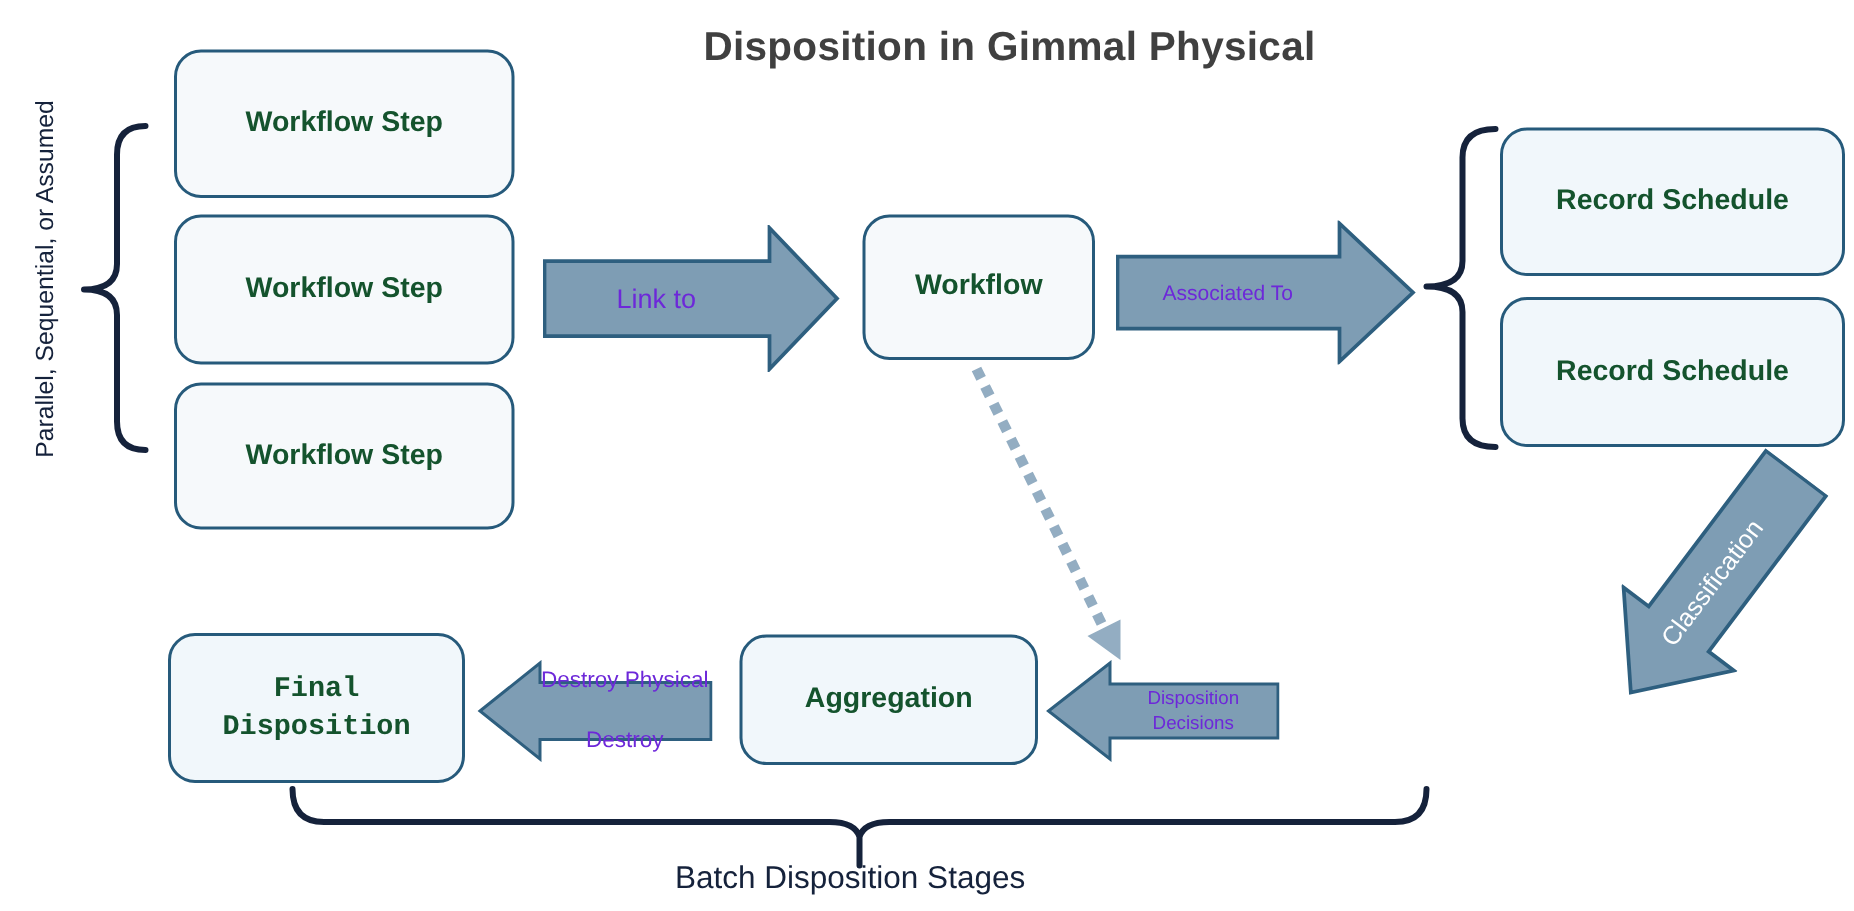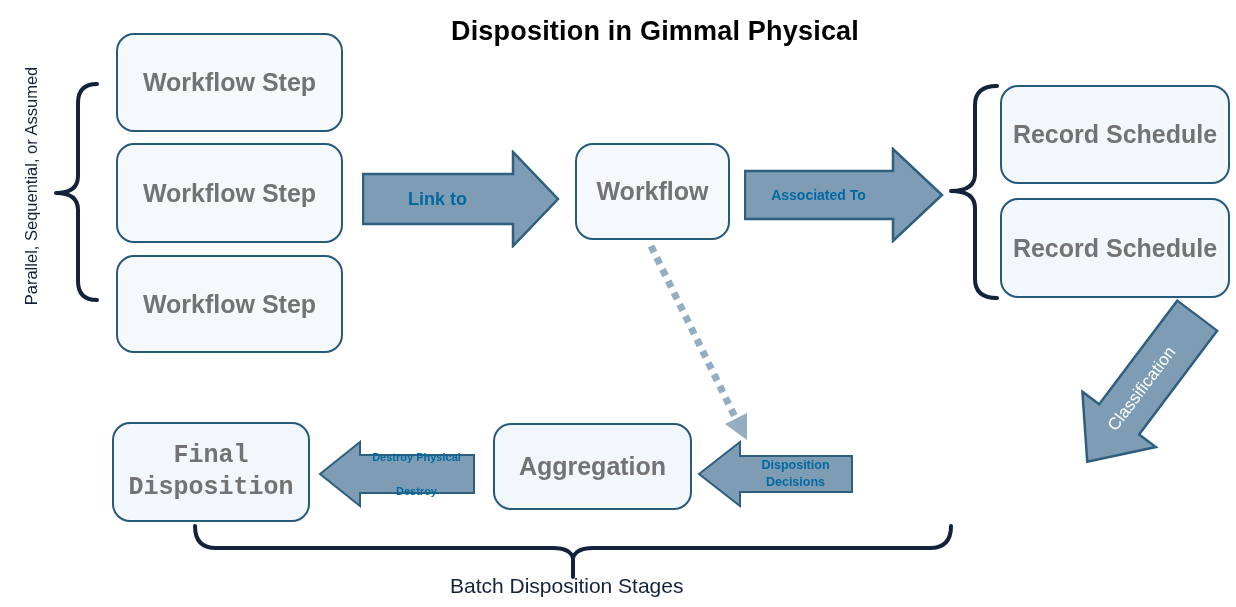--- a/index.html
+++ b/index.html
@@ -5,50 +5,50 @@
   html,body{margin:0;padding:0;background:#ffffff;}
   .canvas{
     position:relative;
     width:1236px;height:607px;
     background:#ffffff;
     font-family:"Liberation Sans", sans-serif;
     overflow:hidden;
   }
   .underlay{position:absolute;left:0;top:0;}
   .title{
-    position:absolute;left:330px;top:16px;width:650px;
-    text-align:center;font-size:27px;font-weight:bold;color:#000000;
+    position:absolute;left:348px;top:16px;width:650px;
+    text-align:center;font-size:27px;font-weight:bold;color:#404040;
     letter-spacing:0.2px;
   }
   .vlabel{
     position:absolute;left:31px;top:186px;
     transform:translate(-50%,-50%) rotate(-90deg);
     white-space:nowrap;font-size:16.5px;color:#15223B;
   }
   .box{
     position:absolute;box-sizing:border-box;
     border:2px solid #265A7B;border-radius:18px;
     background:#F1F7FB;
     display:flex;align-items:center;justify-content:center;
     flex-direction:column;
-    font-size:25px;font-weight:bold;color:#737373;
+    font-size:19px;font-weight:bold;color:#14532d;
     text-align:center;line-height:1.3;
   }
   .box.step{background:#F6F9FB;}
   .arrow-wrap{position:absolute;}
   .arrow-wrap svg{display:block;}
   .arrow-label{
     position:absolute;top:0;bottom:0;
     display:flex;align-items:center;justify-content:center;
     flex-direction:column;
-    color:#0369a1;text-align:center;line-height:1.35;font-weight:bold;
+    color:#6d28d9;text-align:center;line-height:1.35;
   }
   .lbl-link{left:0;width:151px;font-size:18px;}
   .lbl-assoc{left:0;width:149px;font-size:14px;}
-  .lbl-destroy{left:42px;right:2px;font-size:11px;gap:19px;}
+  .lbl-destroy{left:42px;right:2px;font-size:15px;gap:19px;}
   .lbl-disp{left:43px;right:2px;font-size:12.5px;}
   .classification{
     position:absolute;left:1049px;top:341px;width:186px;height:96px;
     transform:rotate(127deg);
   }
   .classification .clabel{
     position:absolute;left:0;top:0;width:186px;height:96px;
     display:flex;align-items:center;justify-content:center;
     transform:rotate(180deg);
     color:#FFFFFF;font-size:17px;

